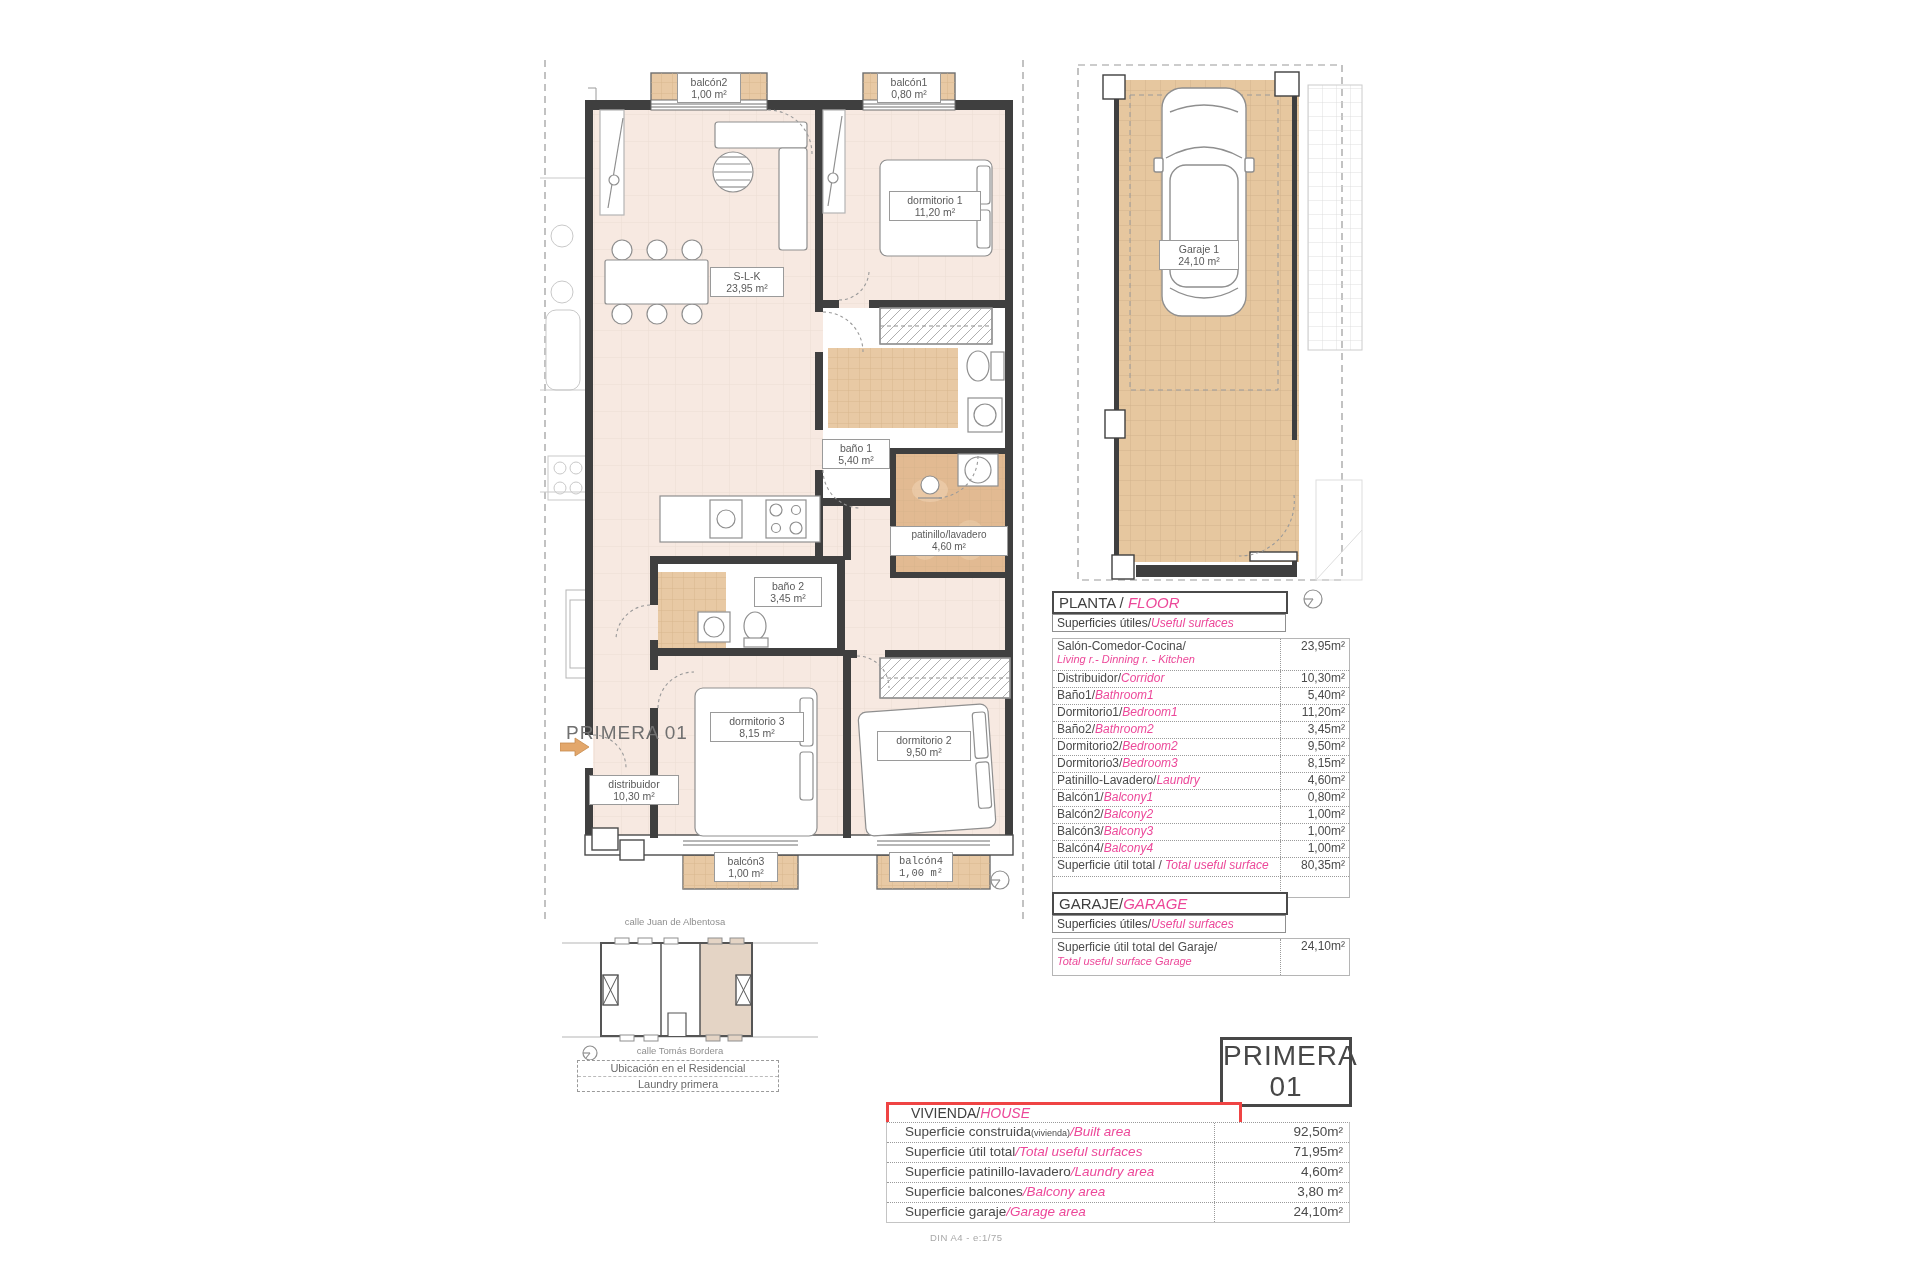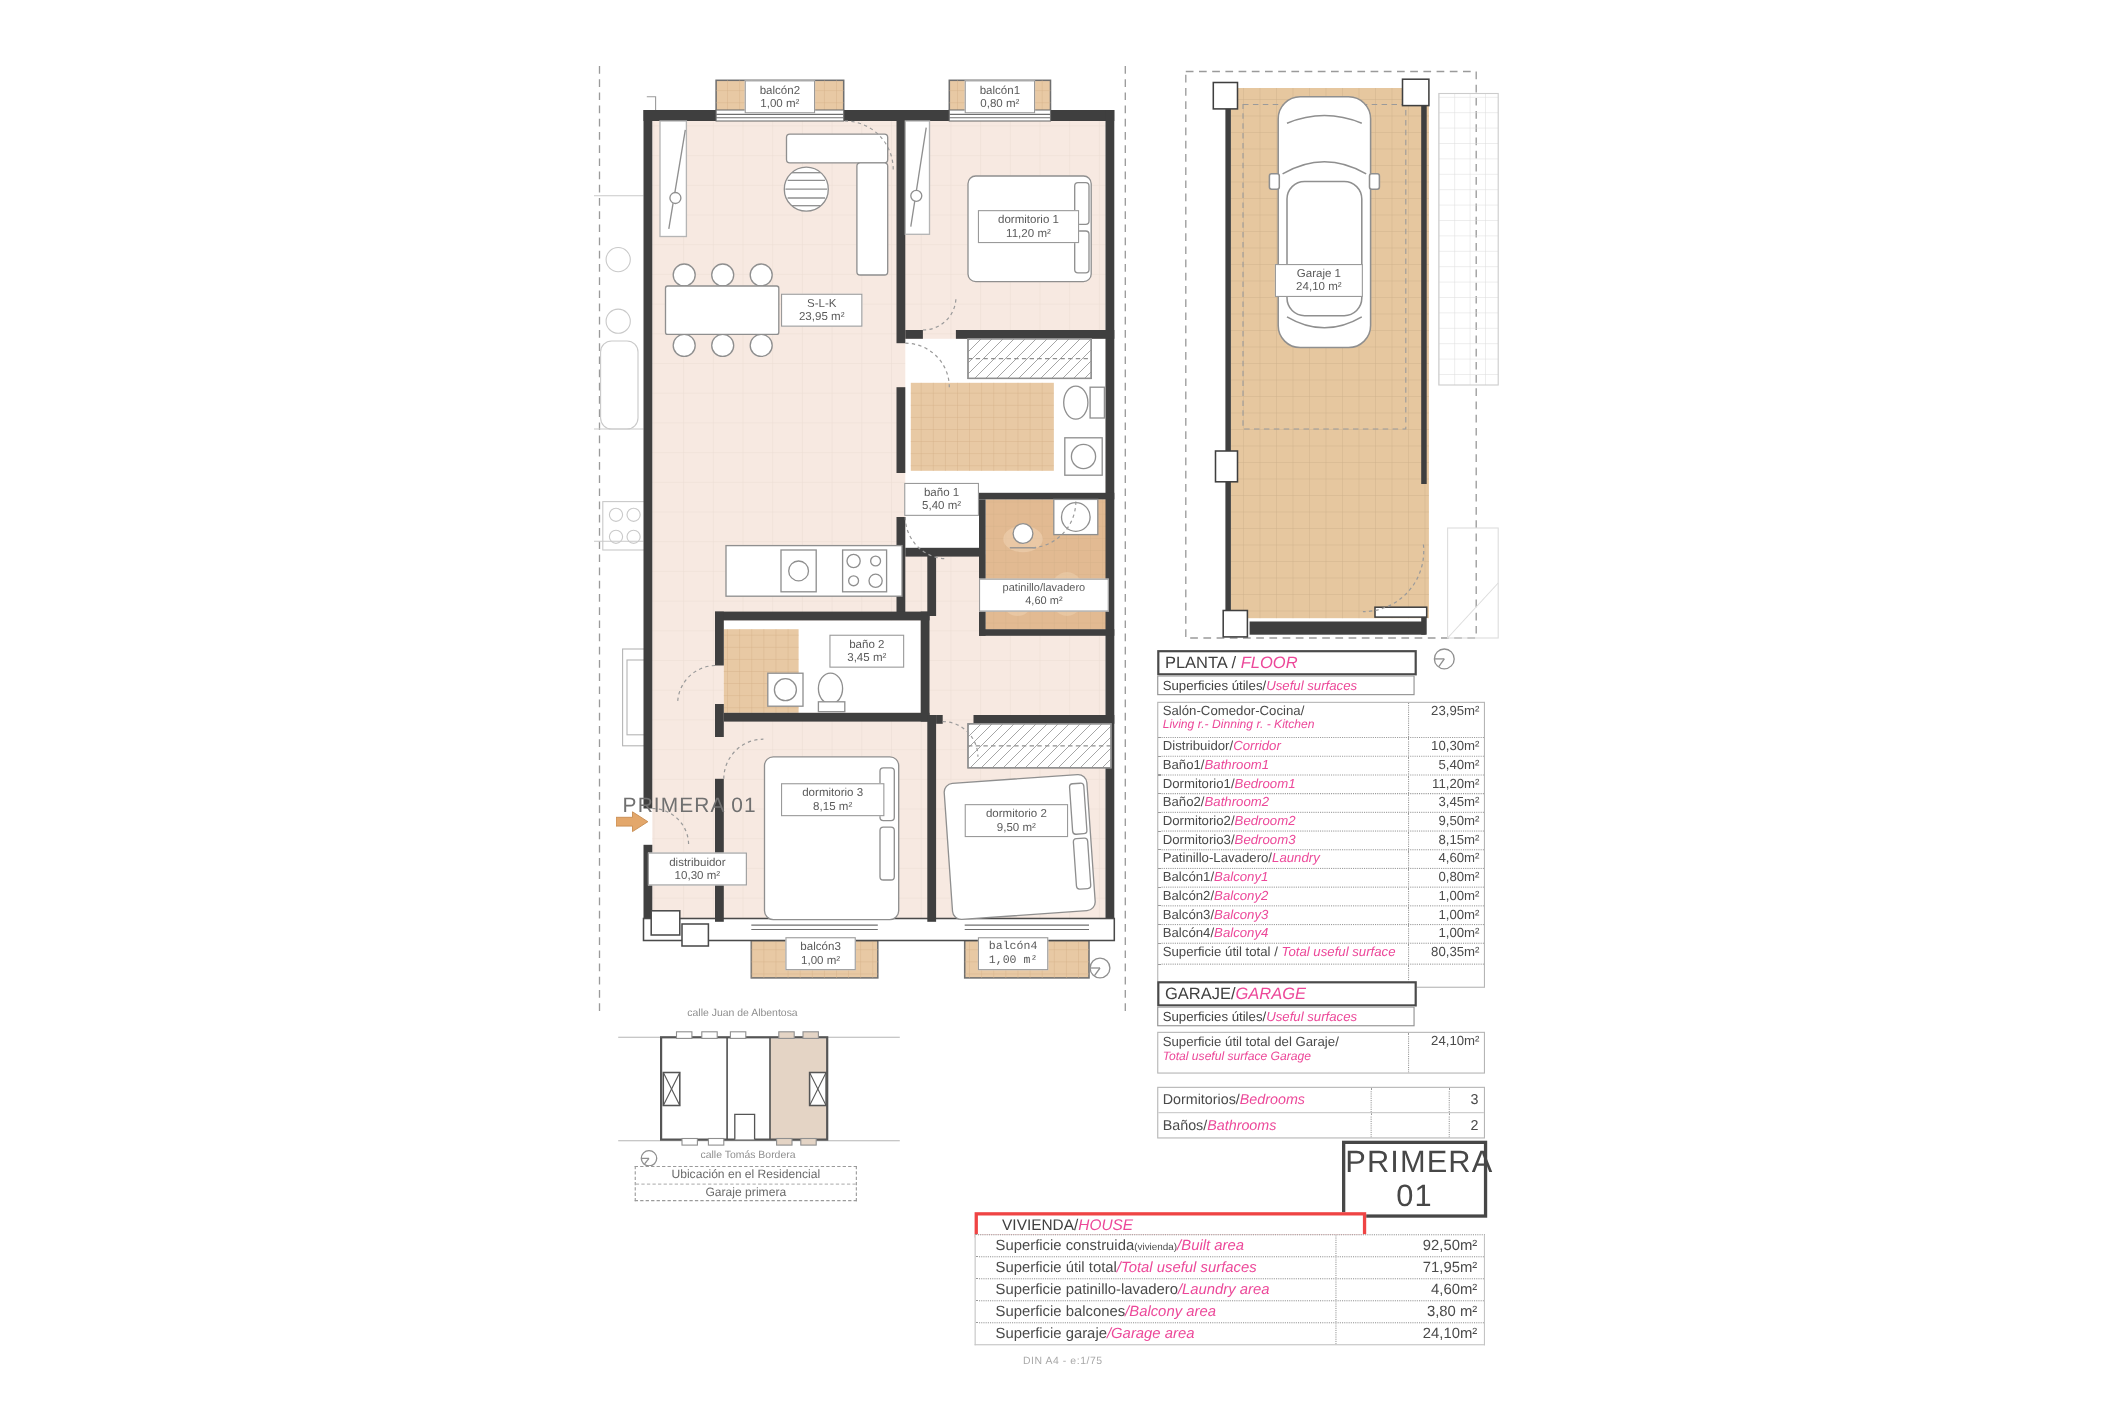--- a/index.html
+++ b/index.html
@@ -442,32 +442,20 @@
   <div class="sub" style="left:1052px;top:915px;width:224px;">
     <span>Superficies útiles/</span><span class="en">Useful surfaces</span>
   </div>
   <div class="tbl gtbl" style="left:1052px;top:938px;width:296px;">
     <div class="trow">
       <div class="tlbl"><span>Superficie útil total del Garaje/</span><span class="en blk">Total useful surface Garage</span></div>
       <div class="tval">24,10m²</div>
     </div>
   </div>
 
-  <div class="tbl ctbl" style="left:1052px;top:988px;width:296px;">
-    <div class="trow">
-      <div class="tlbl"><span>Dormitorios/</span><span class="en">Bedrooms</span></div>
-      <div class="tval"></div>
-      <div class="tval2">3</div>
-    </div>
-    <div class="trow">
-      <div class="tlbl"><span>Baños/</span><span class="en">Bathrooms</span></div>
-      <div class="tval"></div>
-      <div class="tval2">2</div>
-    </div>
-  </div>
 
   <div class="badge" style="left:1220px;top:1037px;width:126px;height:64px;">
     <div>PRIMERA</div>
     <div>01</div>
   </div>
 
   <div class="hhdr" style="left:886px;top:1102px;width:328px;">
     <span>VIVIENDA/</span><span class="en">HOUSE</span>
   </div>
   <div class="htbl" style="left:886px;top:1122px;width:462px;">
@@ -528,16 +516,16 @@
     <g fill="none" stroke="#8f8f8f" stroke-width="1.2">
       <circle cx="30" cy="138" r="7"></circle>
         <line x1="23" y1="138" x2="30" y2="138"></line>
         <line x1="30" y1="138" x2="26" y2="143"></line>
     </g>
   </svg>
   <div class="street" style="left:580px;top:916px;width:190px;">calle Juan de Albentosa</div>
   <div class="street" style="left:595px;top:1045px;width:170px;">calle Tomás Bordera</div>
   <div class="locbox" style="left:577px;top:1060px;width:200px;">
     <div class="l1">Ubicación en el Residencial</div>
-    <div class="l2">Garaje primera</div>
+    <div class="l2">Laundry primera</div>
   </div>
 
 </div>
 
 </body></html>

